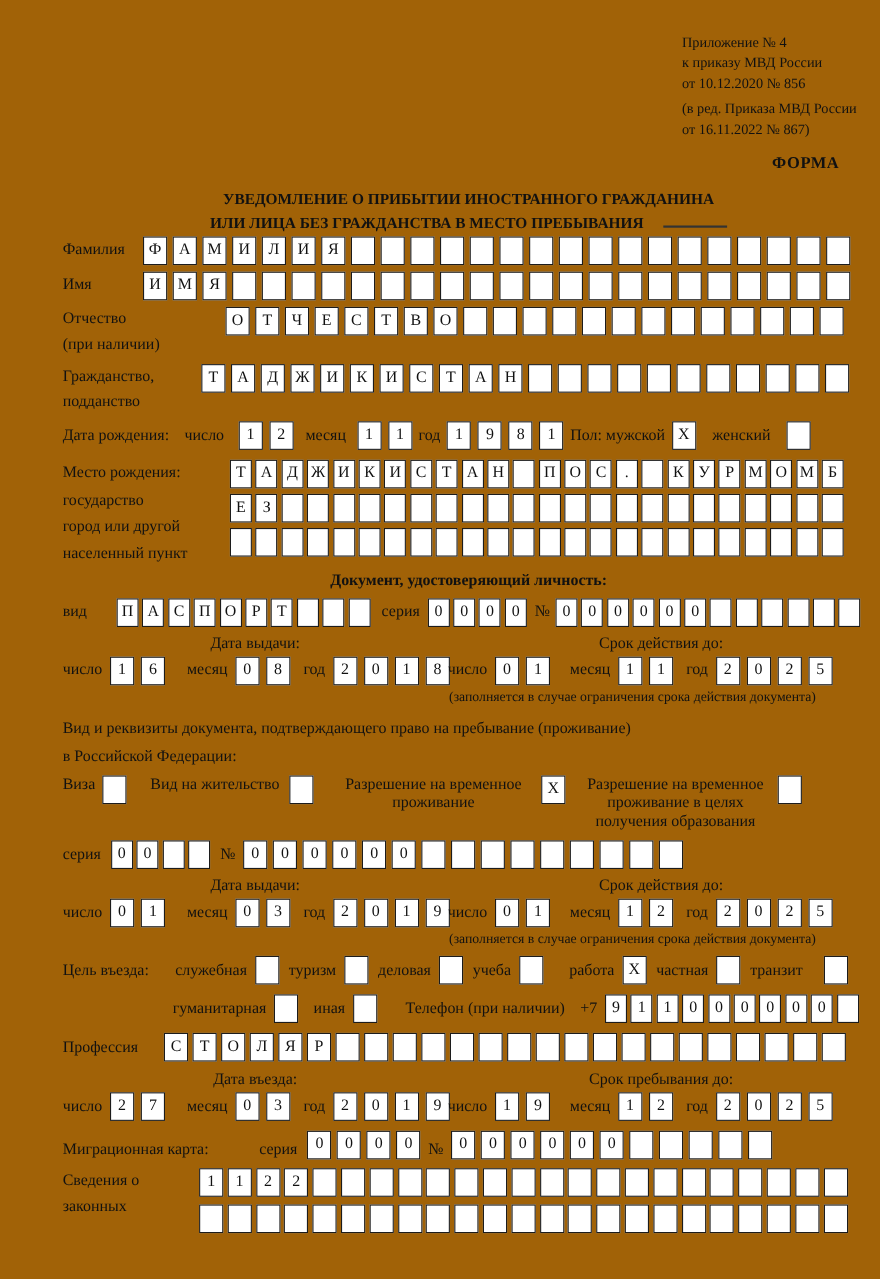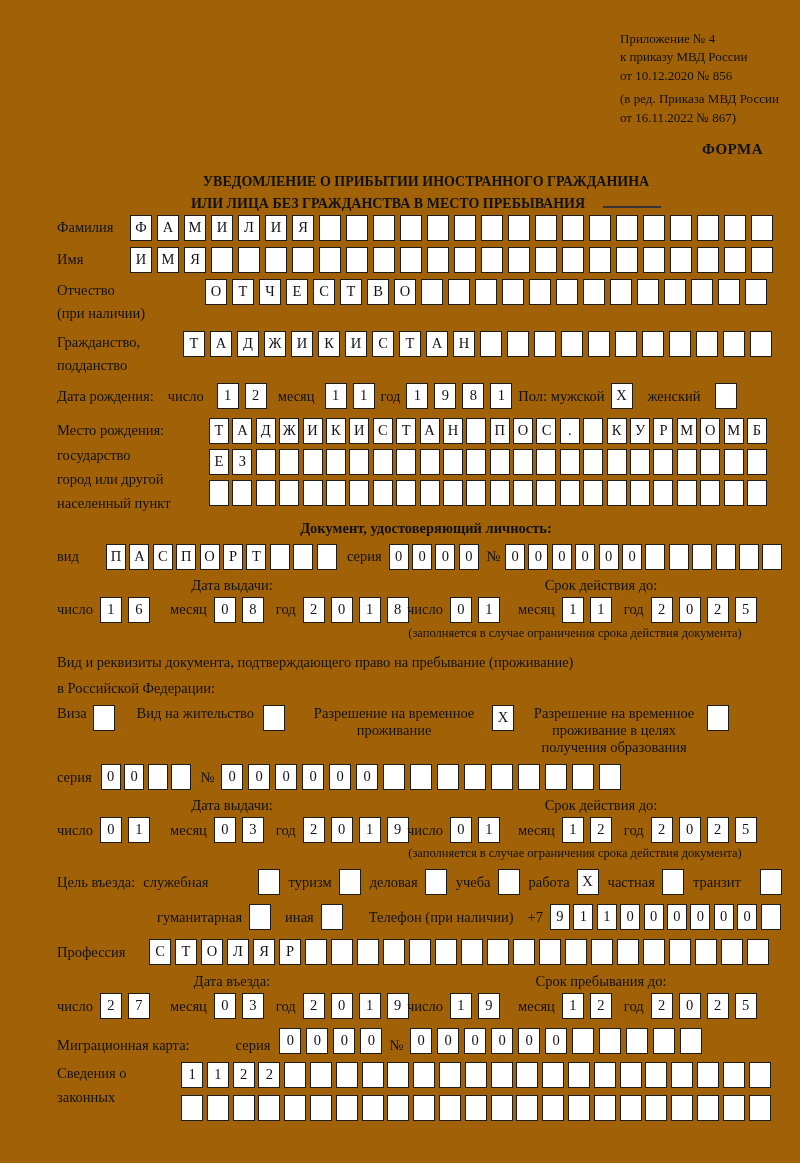--- a/index.html
+++ b/index.html
@@ -497,37 +497,37 @@
           <span class="cell">0</span>
           <span class="cell">2</span>
           <span class="cell">5</span>
         </span>
     </span>
   </div>
   <div class="note-right">(заполняется в случае ограничения срока действия документа)</div>
 
   <div class="row" style="margin-bottom:9px;">
     <span class="lbl">Цель въезда:</span>
-    <span class="purp" style="margin-left:8px;gap:42px;">
+    <span class="purp" style="margin-left:24px;">
       <span>служебная</span>
       <span class="cell"></span>
     </span>
     <span class="purp" style="margin-left:9px;">
       <span>туризм</span>
       <span class="cell"></span>
     </span>
     <span class="purp" style="margin-left:9px;">
       <span>деловая</span>
       <span class="cell"></span>
     </span>
     <span class="purp" style="margin-left:9px;">
       <span>учеба</span>
       <span class="cell"></span>
     </span>
-    <span class="purp" style="margin-left:9px;">
+    <span class="purp" style="margin-left:24px;">
       <span>работа</span>
       <span class="cell">X</span>
     </span>
     <span class="purp" style="margin-left:9px;">
       <span>частная</span>
       <span class="cell"></span>
     </span>
     <span class="purp" style="margin-left:9px;gap:12px;">
       <span>транзит</span>
       <span class="cell"></span>

